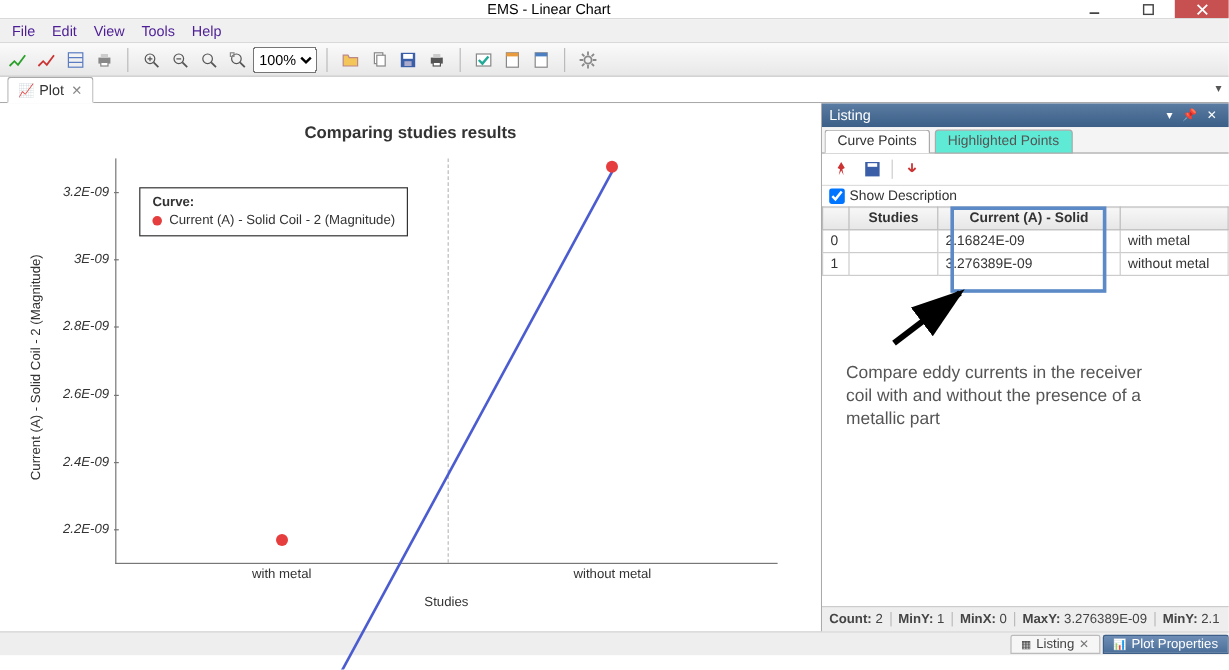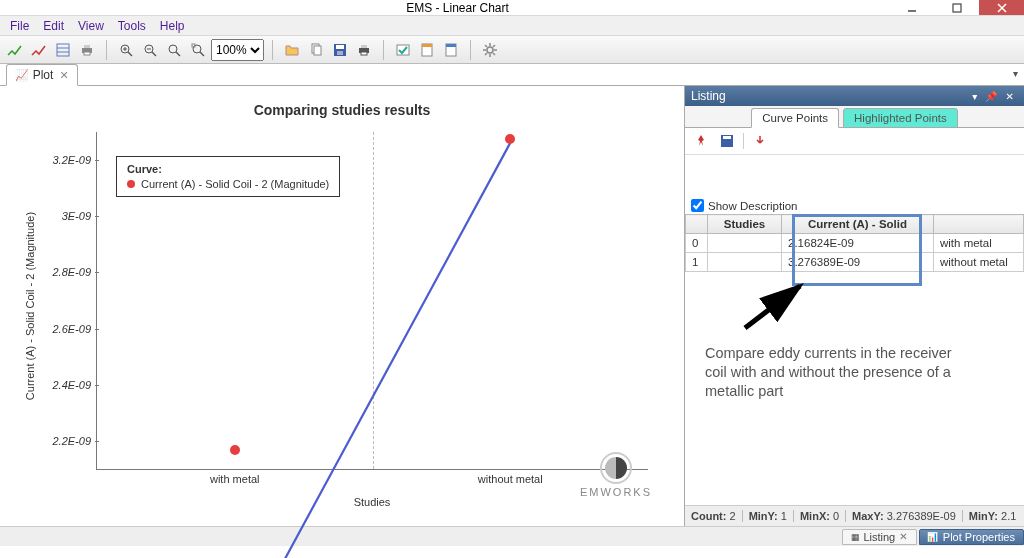--- a/index.html
+++ b/index.html
@@ -43,26 +43,26 @@
   .legend-title { font-weight:bold; margin-bottom:3px; }
   .legend-item { display:flex; align-items:center; gap:6px; }
   .legend-swatch { width:8px; height:8px; background:#e63e3e; border-radius:50%; }
   .data-point { position:absolute; width:10px; height:10px; background:#e63e3e; border-radius:50%; transform:translate(-50%,-50%); }
   .data-line { position:absolute; inset:0; pointer-events:none; }
 
   .side-panel { width:340px; background:#fff; display:flex; flex-direction:column; border-left:1px solid #aaa; }
   .panel-head { background:linear-gradient(#5b7ca3,#3b5f87); color:#fff; font-size:12px; padding:3px 6px; display:flex; align-items:center; }
   .panel-head .spacer { flex:1; }
   .panel-head .headbtn { color:#fff; font-size:10px; padding:0 4px; }
-  .panel-tabs { display:flex; background:#f4f4f4; border-bottom:1px solid #aaa;justify-content:center; }
+  .panel-tabs { display:flex; background:#f4f4f4; border-bottom:1px solid #aaa; }
   .panel-tab { padding:3px 10px; font-size:11.5px; border:1px solid #aaa; border-bottom:1px solid #fff; background:#fff; margin:2px 2px -1px 2px; border-radius:3px 3px 0 0; color:#333;}
   .panel-tab.inactive { background:#5eead4; border-bottom:1px solid #aaa; color:#555;}
   .panel-tool { display:flex; gap:6px; padding:4px 6px; align-items:center; border-bottom:1px solid #ddd;}
   .ptbtn { width:20px; height:18px; display:flex; align-items:center; justify-content:center; border:1px solid transparent; }
-  .show-desc { display:flex; align-items:center; gap:4px; padding:2px 6px; font-size:11.5px; color:#333;margin-top:42px;}
+  .show-desc { display:flex; align-items:center; gap:4px; padding:2px 6px; font-size:11.5px; color:#333;}
   .grid-table { width:100%; border-collapse:collapse; font-size:11.5px; color:#333;}
   .grid-table th { background:linear-gradient(#f7f7f7,#e6e6e6); border:1px solid #bbb; padding:3px 6px; text-align:center; font-weight:bold;}
   .grid-table td { border:1px solid #ccc; padding:3px 6px; }
   .highlight-box { position:absolute; border:3px solid #5b8ac7; pointer-events:none; }
   .arrow-ann { position:absolute; }
   .annotation-text { position:absolute; font-size:14.5px; color:#555; line-height:1.3; }
   .panel-body { position:relative; flex:1; }
 
   .statusbar { height:20px; background:#eee; border-top:1px solid #ccc; display:flex; align-items:center; font-size:11px; color:#444; }
   .status-tabs { display:flex; gap:2px; }
@@ -277,24 +277,20 @@
       </div>
 
       <div class="legend">
         <div class="legend-title">Curve:</div>
         <div class="legend-item">
           <div class="legend-swatch"></div>
           <span>Current (A) - Solid Coil - 2 (Magnitude)</span>
         </div>
       </div>
 
-      <div class="emworks">
-        <div class="logo"></div>
-        <span>EMWORKS</span>
-      </div>
     </div>
   </div>
 
   <div class="side-panel">
     <div class="panel-head">
       <span>Listing</span>
       <span class="spacer"></span>
       <span class="headbtn">▾</span>
       <span class="headbtn">📌</span>
       <span class="headbtn">✕</span>

